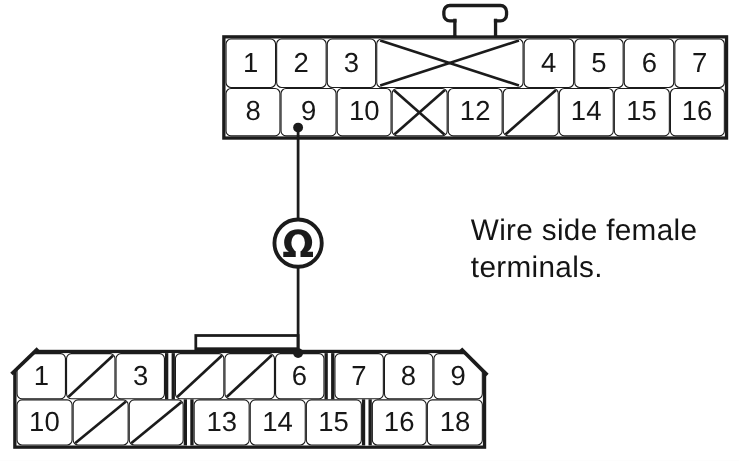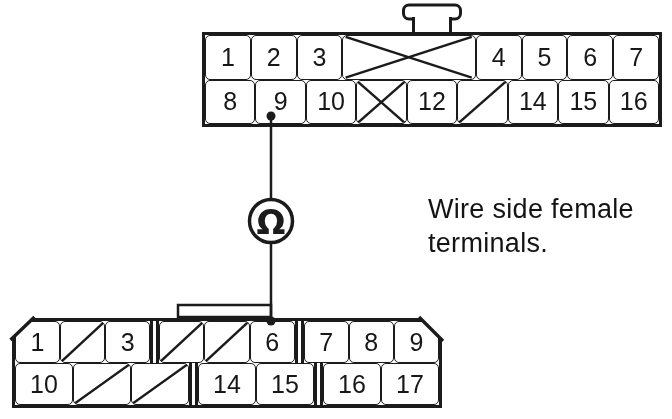--- a/index.html
+++ b/index.html
@@ -108,25 +108,26 @@
           <svg viewBox="0 0 100 100" preserveAspectRatio="none">
             <line x1="2" y1="98" x2="98" y2="2" vector-effect="non-scaling-stroke"></line>
           </svg>
         </div>
         <div class="cell" style="flex: 1 1 0%;">
           <svg viewBox="0 0 100 100" preserveAspectRatio="none">
             <line x1="2" y1="98" x2="98" y2="2" vector-effect="non-scaling-stroke"></line>
           </svg>
         </div>
         <div class="sep"></div>
+        <div class="cell" style="flex: 1 1 0%;">13</div>
         <div class="cell" style="flex: 1 1 0%;">14</div>
         <div class="cell" style="flex: 1 1 0%;">15</div>
         <div class="sep"></div>
         <div class="cell" style="flex: 1 1 0%;">16</div>
-        <div class="cell" style="flex: 1 1 0%;">17</div>
+        <div class="cell" style="flex: 1 1 0%;">18</div>
       </div>
     </div>
 
   <div id="caption">Wire side female terminals.</div>
 
   <svg id="overlay" width="672" height="419">
 
     <g>
       <rect class="stroke" x="403.5" y="5" width="57" height="14" rx="5.5" stroke-width="3" fill="#ffffff"></rect>
       <rect x="415" y="14" width="34" height="18" fill="#ffffff"></rect>

